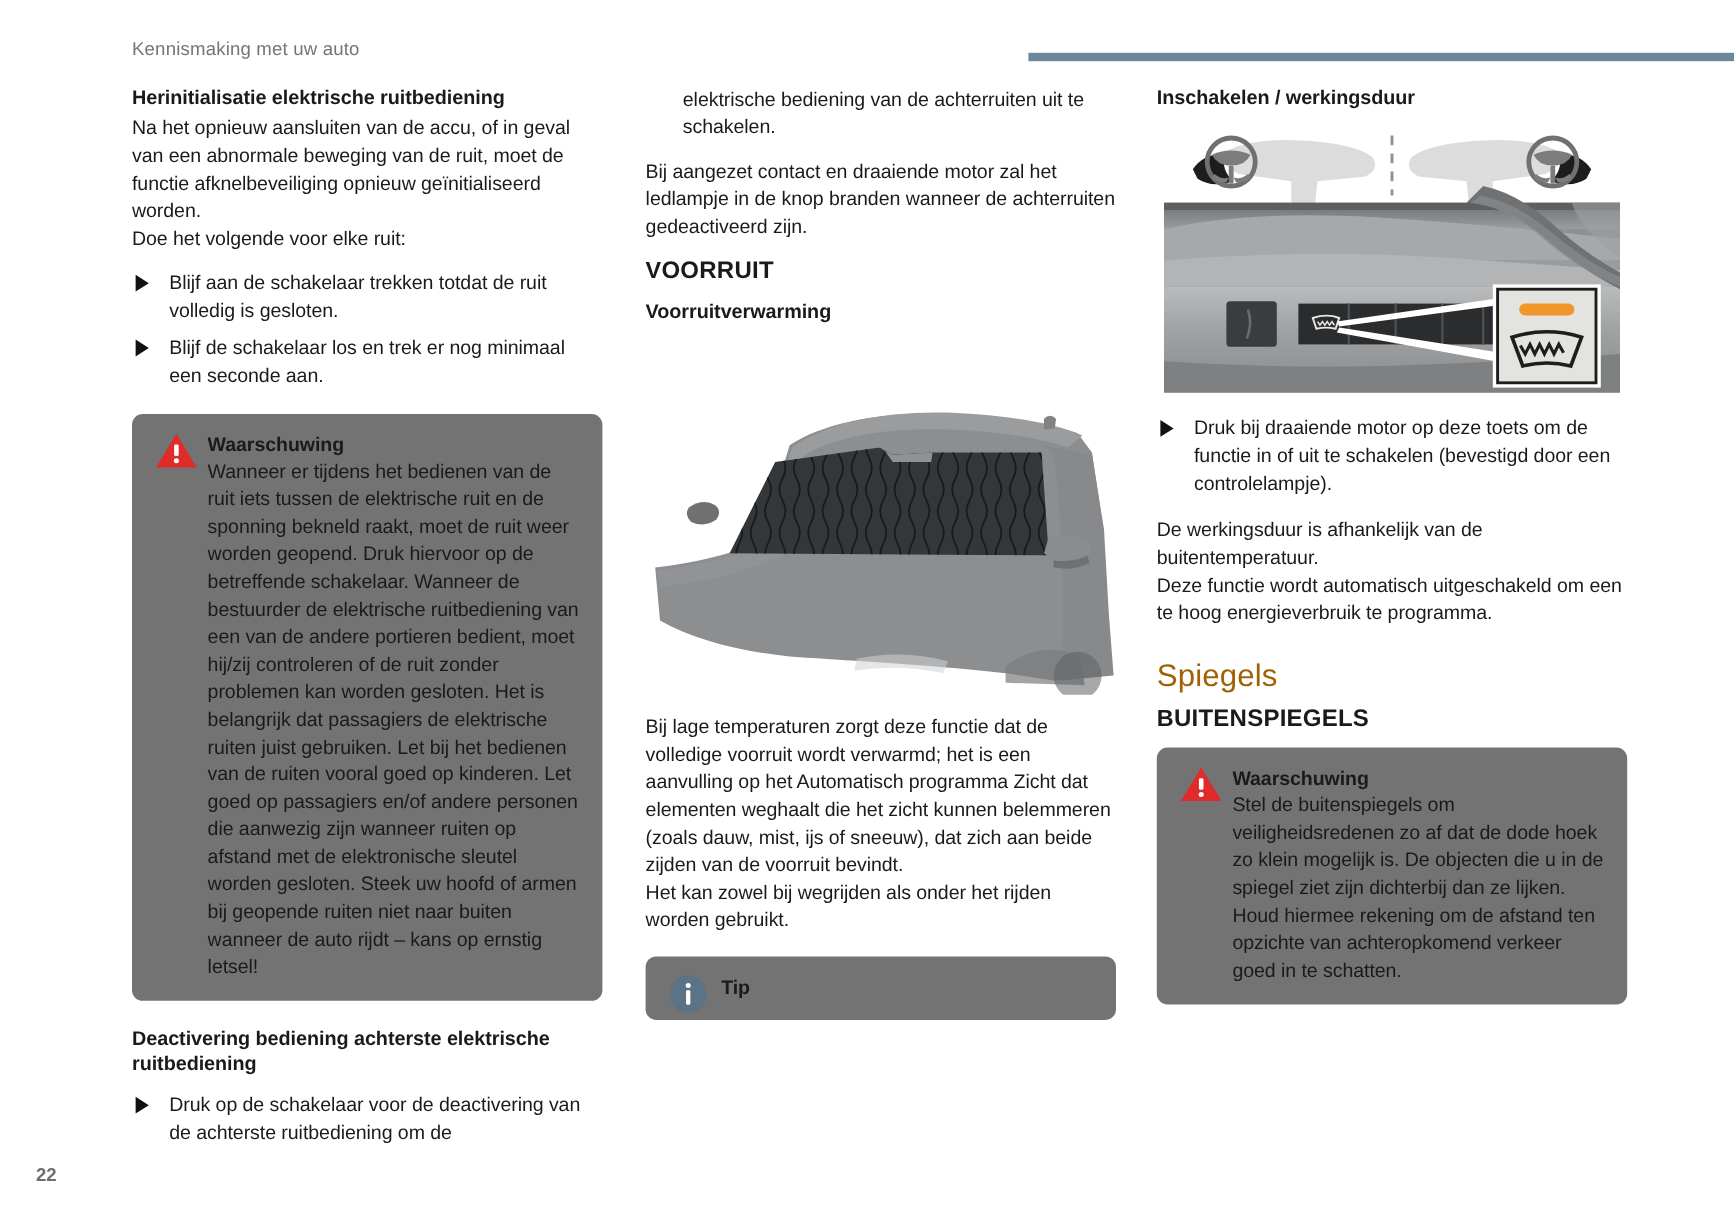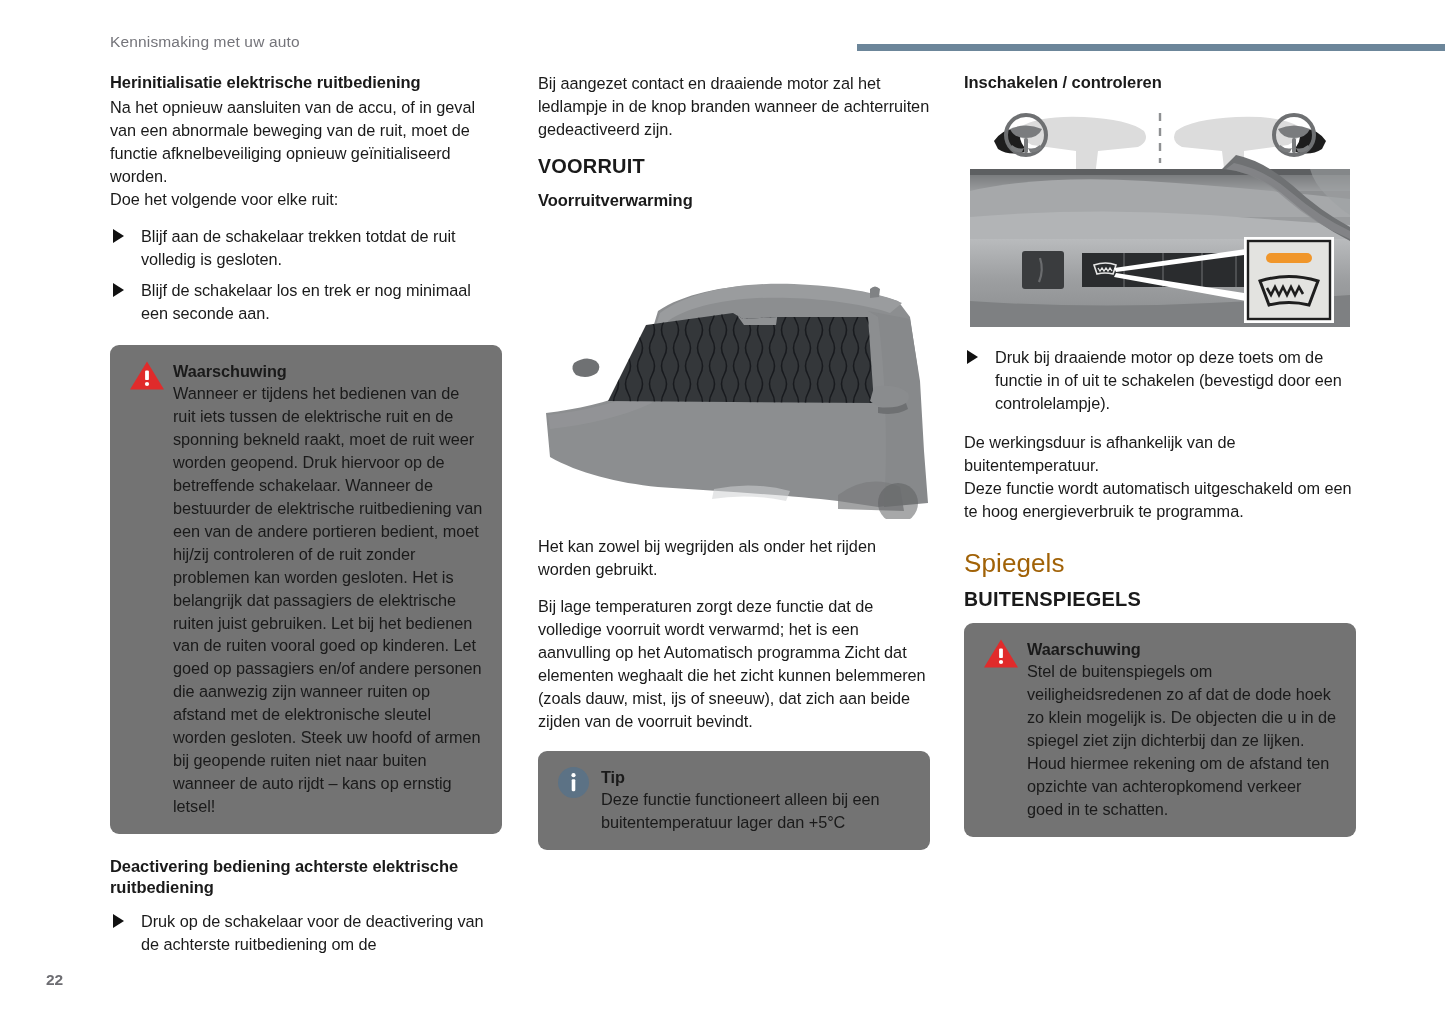--- a/index.html
+++ b/index.html
@@ -45,21 +45,21 @@
     left: 747px;
     top: 11px;
     width: 588px;
     height: 7px;
     background: #6c869a;
   }
 
   
   .folio {
     position: absolute;
-    left: 46px;
+    left: 30px;
     top: 971px;
     font-size: 15.5px;
     font-weight: bold;
     color: #6d6d72;
   }
 
   
   .col {
     position: absolute;
     top: 72px;
@@ -235,20 +235,21 @@
     <ul class="bullets">
       <li>
         <span class="tri"></span>
         <span>Druk op de schakelaar voor de deactivering van de achterste ruitbediening om de</span>
       </li>
     </ul>
   </div>
 
   <div class="col col-2">
 
+    <p class="body" style="padding-left:31px;">elektrische bediening van de achterruiten uit te schakelen.</p>
     <p class="body">Bij aangezet contact en draaiende motor zal het ledlampje in de knop branden wanneer de achterruiten gedeactiveerd zijn.</p>
 
     <h2 class="subsection"><span>V</span><span class="sc">OORRUIT</span></h2>
 
     <h3 class="para-head">Voorruitverwarming</h3>
 
     <div class="fig fig-windshield">
       <svg viewBox="0 0 392 268" width="392" height="268" xmlns="http://www.w3.org/2000/svg">
         <defs>
           <clipPath id="wsClip">
@@ -310,41 +311,40 @@
 
         <path d="M332 38 q5 -5 10 0 l-1 8 l-9 1 Z" fill="#808284"></path>
 
         <path d="M300 244 q30 -22 62 -8 l4 24 l-66 -2 Z" fill="#7a7c7e" opacity="0.7"></path>
         <circle cx="360" cy="252" r="20" fill="#5f6163" opacity="0.55"></circle>
 
         <path d="M176 238 q38 -8 76 2 l-4 10 q-38 -8 -74 -2 Z" fill="#cfd1d3" opacity="0.55"></path>
       </svg>
     </div>
 
+    <p class="body nogap">Bij lage temperaturen zorgt deze functie dat de volledige voorruit wordt verwarmd; het is een aanvulling op het Automatisch programma Zicht dat elementen weghaalt die het zicht kunnen belemmeren (zoals dauw, mist, ijs of sneeuw), dat zich aan beide zijden van de voorruit bevindt.</p>
     <p class="body">Het kan zowel bij wegrijden als onder het rijden worden gebruikt.</p>
-    <p class="body nogap">Bij lage temperaturen zorgt deze functie dat de volledige voorruit wordt verwarmd; het is een aanvulling op het Automatisch programma Zicht dat elementen weghaalt die het zicht kunnen belemmeren (zoals dauw, mist, ijs of sneeuw), dat zich aan beide zijden van de voorruit bevindt.</p>
 
     <div class="callout" style="margin-top:18px;">
       <div class="ico">
         <svg class="info-circle" viewBox="0 0 33 33" xmlns="http://www.w3.org/2000/svg">
           <circle cx="16.5" cy="16.5" r="15.5" fill="#5c7285"></circle>
           <circle cx="16.5" cy="9.2" r="2.1" fill="#ffffff"></circle>
           <rect x="14.7" y="13.2" width="3.6" height="12" rx="1.1" fill="#ffffff"></rect>
         </svg>
       </div>
       <div class="callout-body">
         <div class="ctitle">Tip</div>
-        <div class="ctext">Deze functie functioneert alleen bij een buitentemperatuur lager dan +5°C</div>
       </div>
     </div>
   </div>
 
   <div class="col col-3">
 
-    <h3 class="para-head" style="margin-bottom:8px;">Inschakelen / controleren</h3>
+    <h3 class="para-head" style="margin-bottom:8px;">Inschakelen / werkingsduur</h3>
 
     <div class="fig fig-dash">
       <svg viewBox="0 0 392 225" width="392" height="225" xmlns="http://www.w3.org/2000/svg">
         <defs>
           <linearGradient id="dashGrad" x1="0" y1="0" x2="0" y2="1">
             <stop offset="0" stop-color="#b9bbbd"></stop>
             <stop offset="0.45" stop-color="#9d9fa1"></stop>
             <stop offset="1" stop-color="#8a8c8e"></stop>
           </linearGradient>
           <linearGradient id="topBand" x1="0" y1="0" x2="0" y2="1">

